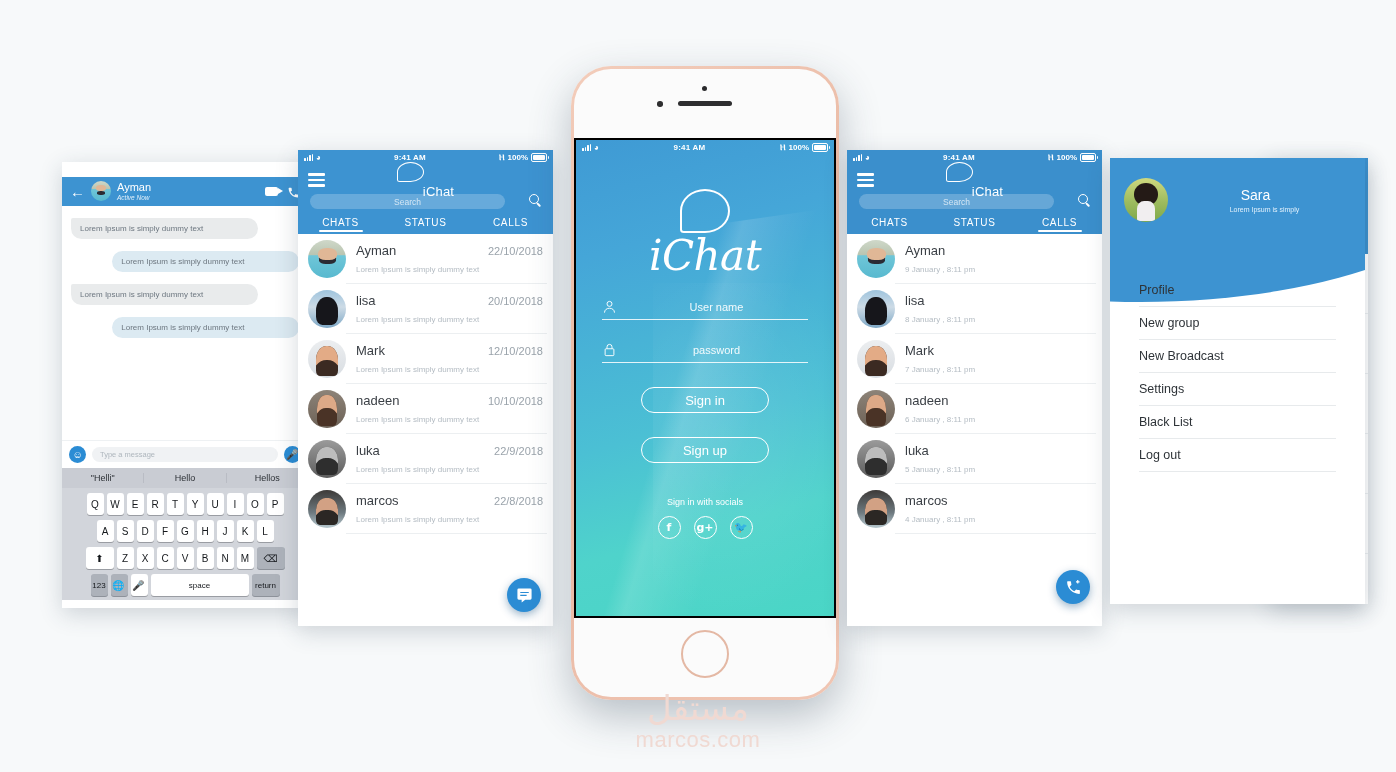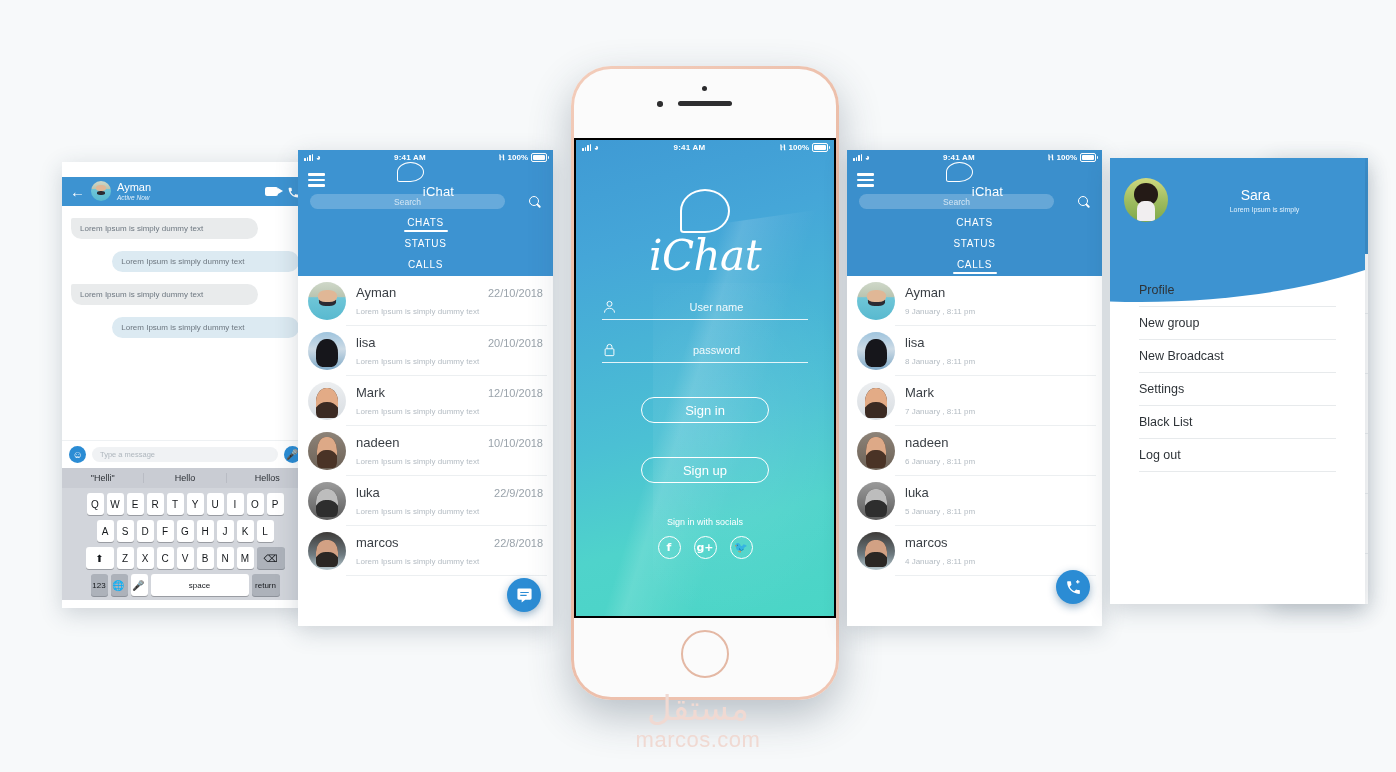--- a/index.html
+++ b/index.html
@@ -33,30 +33,30 @@
   
   .appbar{background:#3d93d1;color:#fff;position:relative;flex:0 0 auto;}
   .appbar.deep{background:#3b8fcc;}
   .hdr-row{display:flex;align-items:center;padding:2px 10px 0;height:26px;position:relative;}
   .burger{width:17px;display:flex;flex-direction:column;gap:3px;cursor:pointer;}
   .burger span{display:block;height:2.6px;background:#fff;border-radius:1px;}
   .logo{position:absolute;left:0;right:0;text-align:center;font-size:13px;
     letter-spacing:.2px;pointer-events:none;}
   .logo .bub{display:inline-block;width:7px;height:6px;border:1.3px solid #fff;
     border-radius:50% 50% 50% 10%;vertical-align:2px;margin-right:-1px;}
-  .search-row{display:flex;align-items:center;gap:24px;padding:1px 12px 4px;}
+  .search-row{display:flex;gap:24px;padding:1px 12px 4px;}
   .search-pill{flex:1;height:15px;border-radius:9px;background:rgba(255,255,255,.22);
     display:flex;align-items:center;justify-content:center;}
   .search-pill span{font-size:8.5px;color:rgba(255,255,255,.72);}
   .mag{width:12px;height:12px;position:relative;flex:0 0 auto;}
   .mag::before{content:"";position:absolute;left:0;top:0;width:8px;height:8px;
     border:1.5px solid #fff;border-radius:50%;}
   .mag::after{content:"";position:absolute;left:7.5px;top:7.5px;width:5px;height:1.6px;
     background:#fff;transform:rotate(45deg);transform-origin:left center;border-radius:1px;}
-  .tabs{display:flex;flex-direction:column;}
+  .tabs{display:flex;}
   .tab{flex:1;text-align:center;font-size:10px;color:#fff;padding:4px 0 6px;
     letter-spacing:.7px;position:relative;cursor:pointer;}
   .tab.active::after{content:"";position:absolute;left:50%;transform:translateX(-50%);
     bottom:2px;width:44px;height:1.6px;background:#fff;border-radius:1px;}
 
   
   .list{background:#fff;overflow:hidden;}
   .row{display:flex;align-items:center;gap:10px;padding:6px 10px;position:relative;}
   .row::after{content:"";position:absolute;left:48px;right:6px;bottom:0;height:1px;background:#eceff1;}
   .ava{width:38px;height:38px;border-radius:50%;flex:0 0 auto;background-size:cover;
@@ -129,21 +129,21 @@
     margin:0 auto 2px;}
   .brand-name{font-size:42px;color:#fff;font-family:"DejaVu Serif",serif;
     font-style:italic;font-weight:400;letter-spacing:-.5px;line-height:1;}
   .field{width:100%;margin-top:22px;display:flex;align-items:center;gap:8px;
     border-bottom:1.4px solid rgba(255,255,255,.85);padding-bottom:4px;}
   .field .fi{width:15px;height:16px;flex:0 0 auto;}
   .field .fi svg{width:15px;height:16px;fill:none;stroke:#fff;stroke-width:1.5;}
   .field input{flex:1;background:transparent;border:0;outline:none;color:#fff;
     font-size:11px;text-align:center;font-family:"Liberation Sans",sans-serif;}
   .field input::placeholder{color:rgba(255,255,255,.92);}
-  .btn-ghost{margin-top:34px;width:128px;height:26px;border-radius:14px;
+  .btn-ghost{margin-top:24px;width:128px;height:26px;border-radius:14px;
     border:1.4px solid #fff;background:transparent;color:#fff;font-size:13px;cursor:pointer;
     font-family:"Liberation Sans",sans-serif;}
   .socials-label{margin-top:34px;font-size:9px;color:#fff;}
   .socials{margin-top:9px;display:flex;gap:13px;}
   .soc{width:21px;height:21px;border-radius:50%;border:1.3px solid #fff;color:#fff;
     display:flex;align-items:center;justify-content:center;font-size:11px;cursor:pointer;
     font-family:"DejaVu Sans",sans-serif;font-weight:bold;}
 
   
   #conv{left:62px;top:162px;width:246px;height:446px;}

